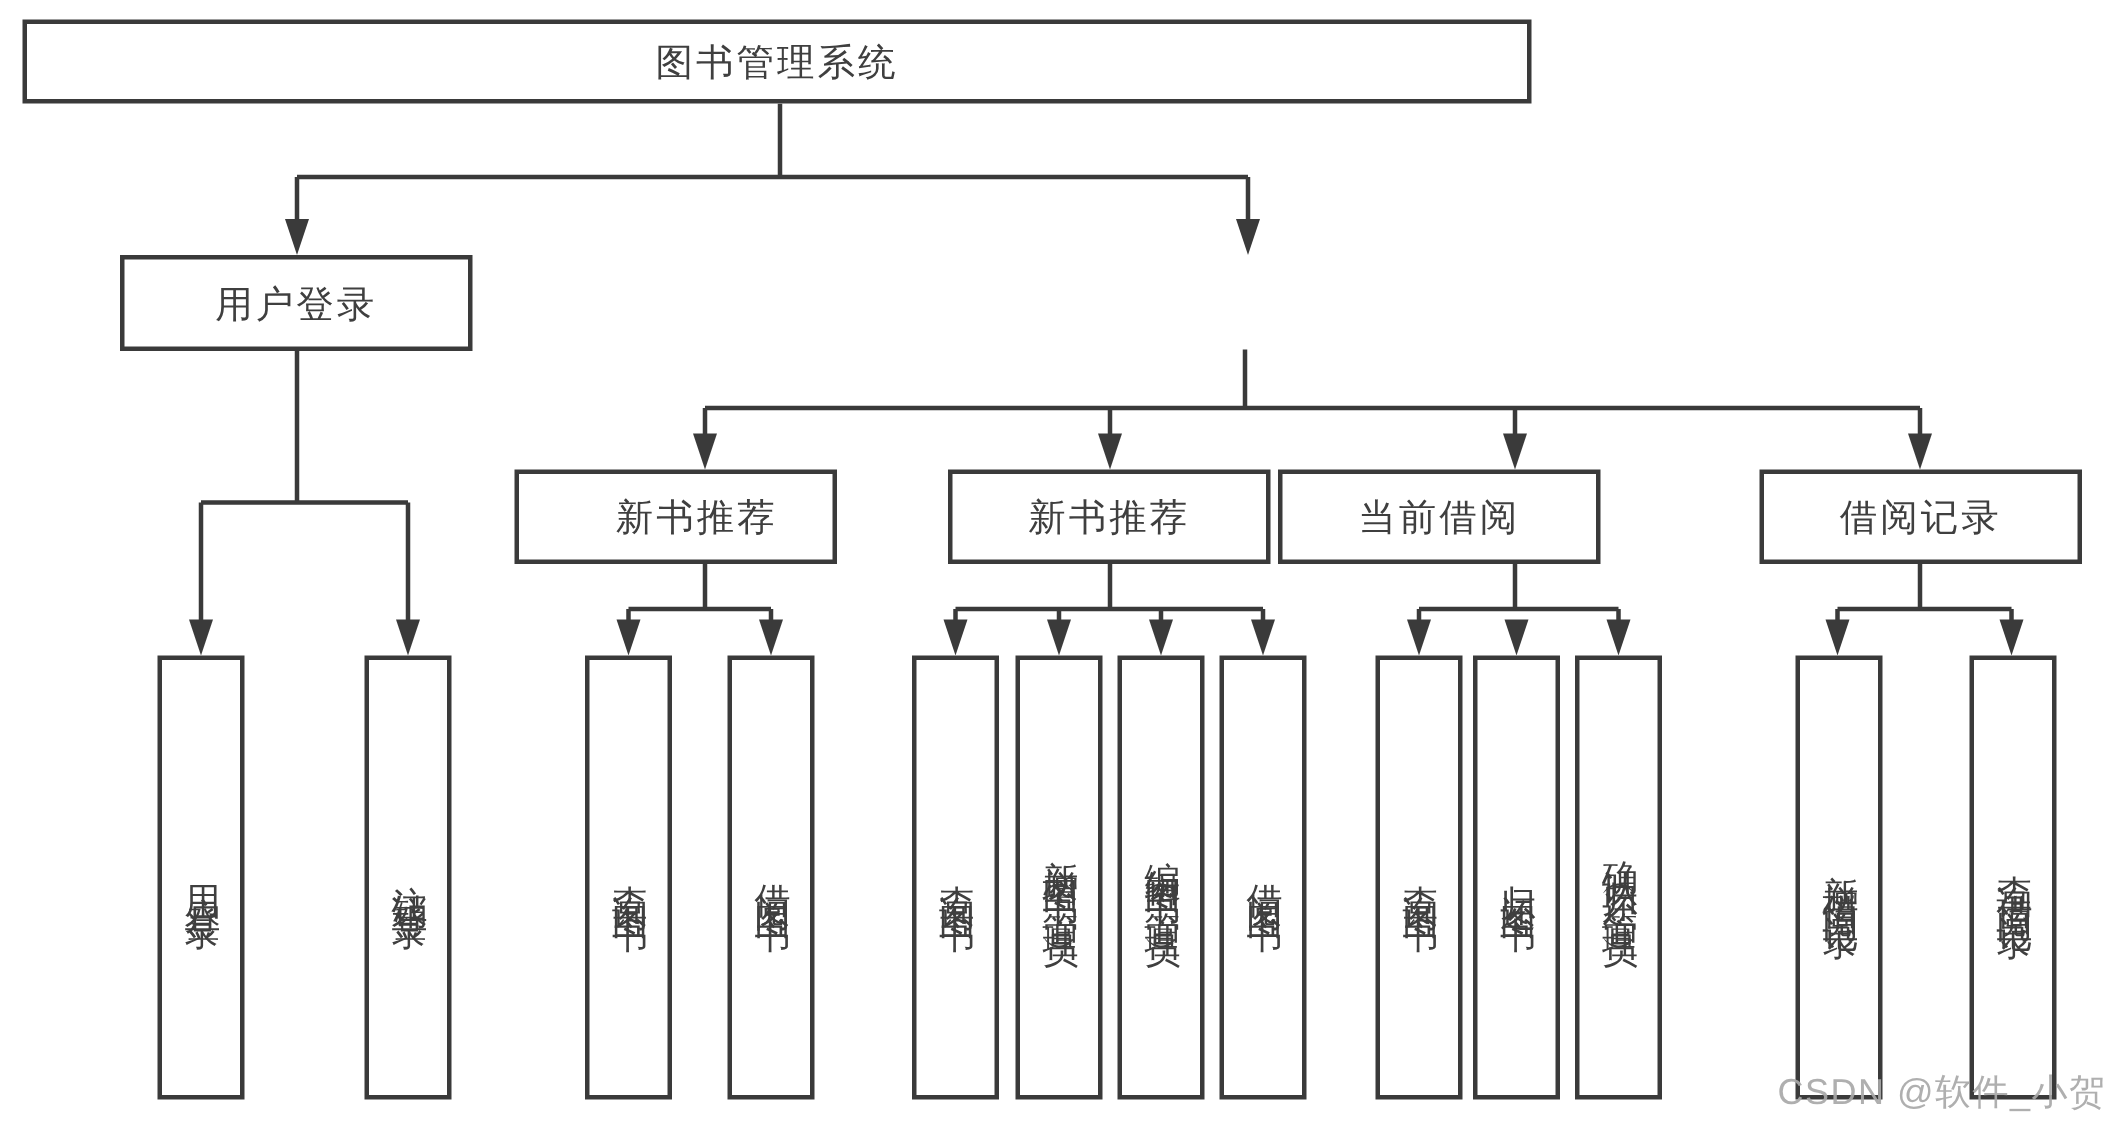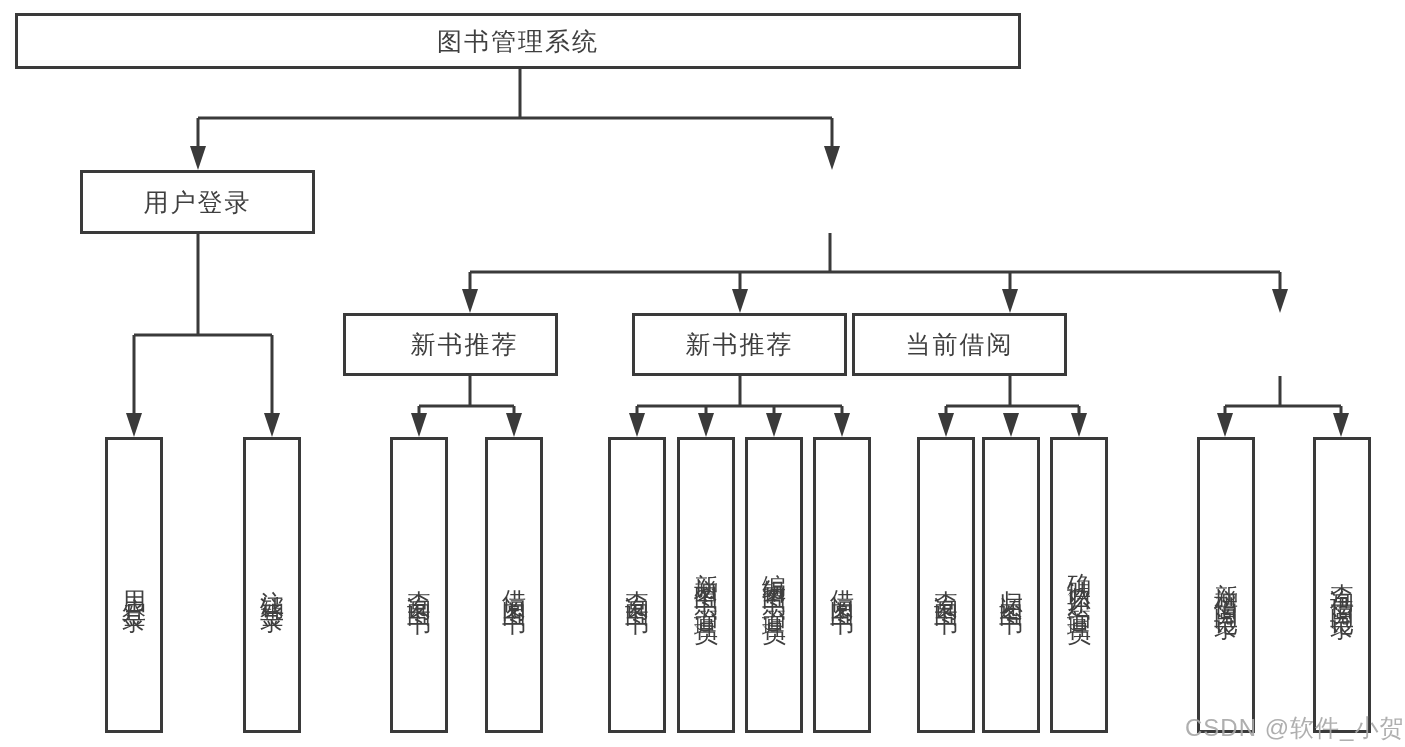--- a/index.html
+++ b/index.html
@@ -133,20 +133,21 @@
     </g>
   </svg>
 
   <div class="node n-root">图书管理系统</div>
 
   <div class="node n-login">用户登录</div>
 
   <div class="node lvl3 n-rec">新书推荐</div>
   <div class="node lvl3 n-borrow">新书推荐</div>
   <div class="node lvl3 n-cur">当前借阅</div>
+  <div class="node lvl3 n-log">借阅记录</div>
 
   <div class="node leaf x-a">
     <span class="vtext">用户登录</span>
   </div>
   <div class="node leaf x-b">
     <span class="vtext">注销登录</span>
   </div>
   <div class="node leaf x-c">
     <span class="vtext">查询图书</span>
   </div>

